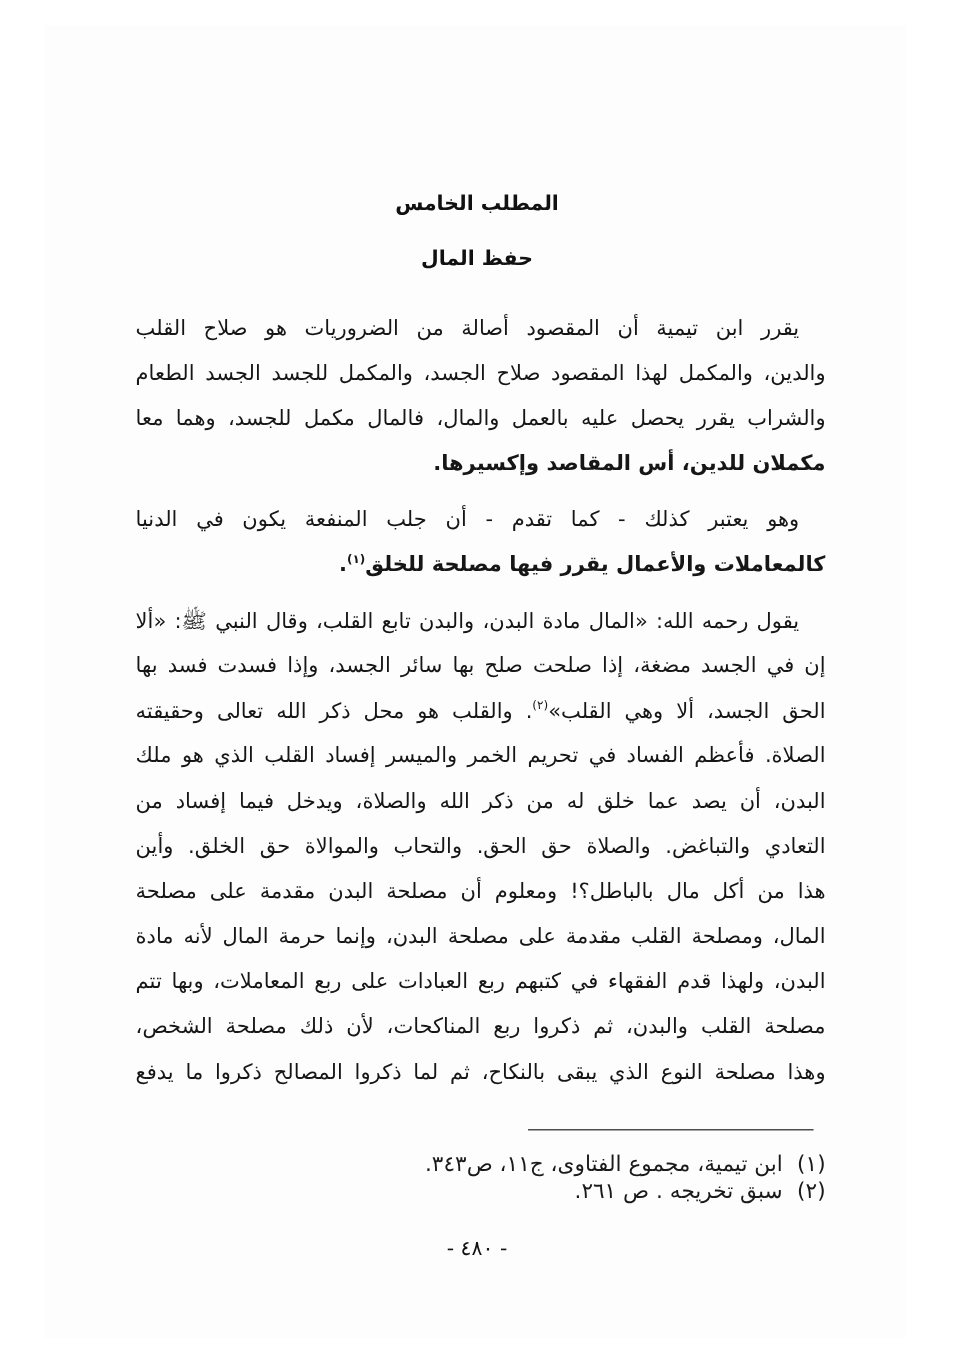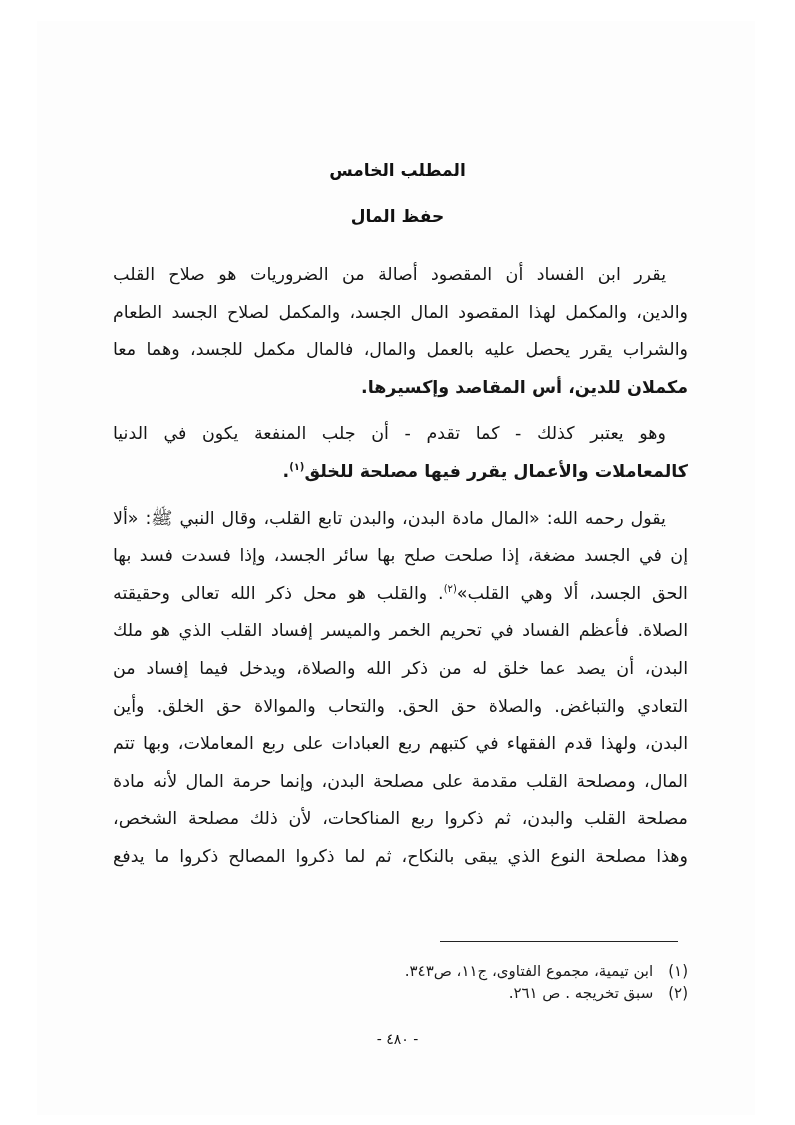--- a/index.html
+++ b/index.html
@@ -81,80 +81,81 @@
       top: 941px;
       width: 238px;
       height: 1px;
       background: #222;
     }
     .footnotes {
       position: absolute;
       left: 113px;
       width: 575px;
       top: 960px;
-      font-size: 15px;
+      font-size: 18px;
       line-height: 22px;
       color: #1a1a1a;
     }
     .fn {
       display: block;
       text-align: right;
       white-space: nowrap;
     }
     .fn-num {
       display: inline-block;
       width: 30px;
     }
     .page-number {
       position: absolute;
       left: 0;
       width: 795px;
       top: 1031px;
       text-align: center;
-      font-size: 14px;
+      font-size: 17px;
       letter-spacing: 2px;
       color: #111;
       direction: ltr;
     }
   </style>
 </head>
 <body>
 
 <div class="scan"></div>
 
 <div class="page">
 
   <div class="heading h1">المطلب الخامس</div>
   <div class="heading h2">حفظ المال</div>
 
   <div class="body-text" style="top: 256px;">
 
     <div>
-      <span class="line indent">يقرر ابن الفساد أن المقصود أصالة من الضروريات هو صلاح القلب</span>
-      <span class="line">والدين، والمكمل لهذا المقصود المال الجسد، والمكمل لصلاح الجسد الطعام</span>
+      <span class="line indent">يقرر ابن تيمية أن المقصود أصالة من الضروريات هو صلاح القلب</span>
+      <span class="line">والدين، والمكمل لهذا المقصود صلاح الجسد، والمكمل للجسد الجسد الطعام</span>
       <span class="line">والشراب يقرر يحصل عليه بالعمل والمال، فالمال مكمل للجسد، وهما معا</span>
       <span class="line last">مكملان للدين، أس المقاصد وإكسيرها.</span>
     </div>
     <div class="para-gap"></div>
 
     <div>
       <span class="line indent">وهو يعتبر كذلك - كما تقدم - أن جلب المنفعة يكون في الدنيا</span>
       <span class="line last"><span>كالمعاملات والأعمال يقرر فيها مصلحة للخلق</span><sup>(١)</sup><span>.</span></span>
     </div>
     <div class="para-gap"></div>
 
     <div>
       <span class="line indent">يقول رحمه الله: «المال مادة البدن، والبدن تابع القلب، وقال النبي ﷺ: «ألا</span>
       <span class="line">إن في الجسد مضغة، إذا صلحت صلح بها سائر الجسد، وإذا فسدت فسد بها</span>
       <span class="line"><span>الحق الجسد، ألا وهي القلب»</span><sup>(٢)</sup><span>. والقلب هو محل ذكر الله تعالى وحقيقته</span></span>
       <span class="line">الصلاة. فأعظم الفساد في تحريم الخمر والميسر إفساد القلب الذي هو ملك</span>
       <span class="line">البدن، أن يصد عما خلق له من ذكر الله والصلاة، ويدخل فيما إفساد من</span>
       <span class="line">التعادي والتباغض. والصلاة حق الحق. والتحاب والموالاة حق الخلق. وأين</span>
+      <span class="line">هذا من أكل مال بالباطل؟! ومعلوم أن مصلحة البدن مقدمة على مصلحة</span>
+      <span class="line">المال، ومصلحة القلب مقدمة على مصلحة البدن، وإنما حرمة المال لأنه مادة</span>
       <span class="line">البدن، ولهذا قدم الفقهاء في كتبهم ربع العبادات على ربع المعاملات، وبها تتم</span>
-      <span class="line">المال، ومصلحة القلب مقدمة على مصلحة البدن، وإنما حرمة المال لأنه مادة</span>
       <span class="line">مصلحة القلب والبدن، ثم ذكروا ربع المناكحات، لأن ذلك مصلحة الشخص،</span>
       <span class="line">وهذا مصلحة النوع الذي يبقى بالنكاح، ثم لما ذكروا المصالح ذكروا ما يدفع</span>
     </div>
   </div>
 
   <div class="fn-rule"></div>
 
   <div class="footnotes">
     <span class="fn">
       <span class="fn-num">(١)</span>

